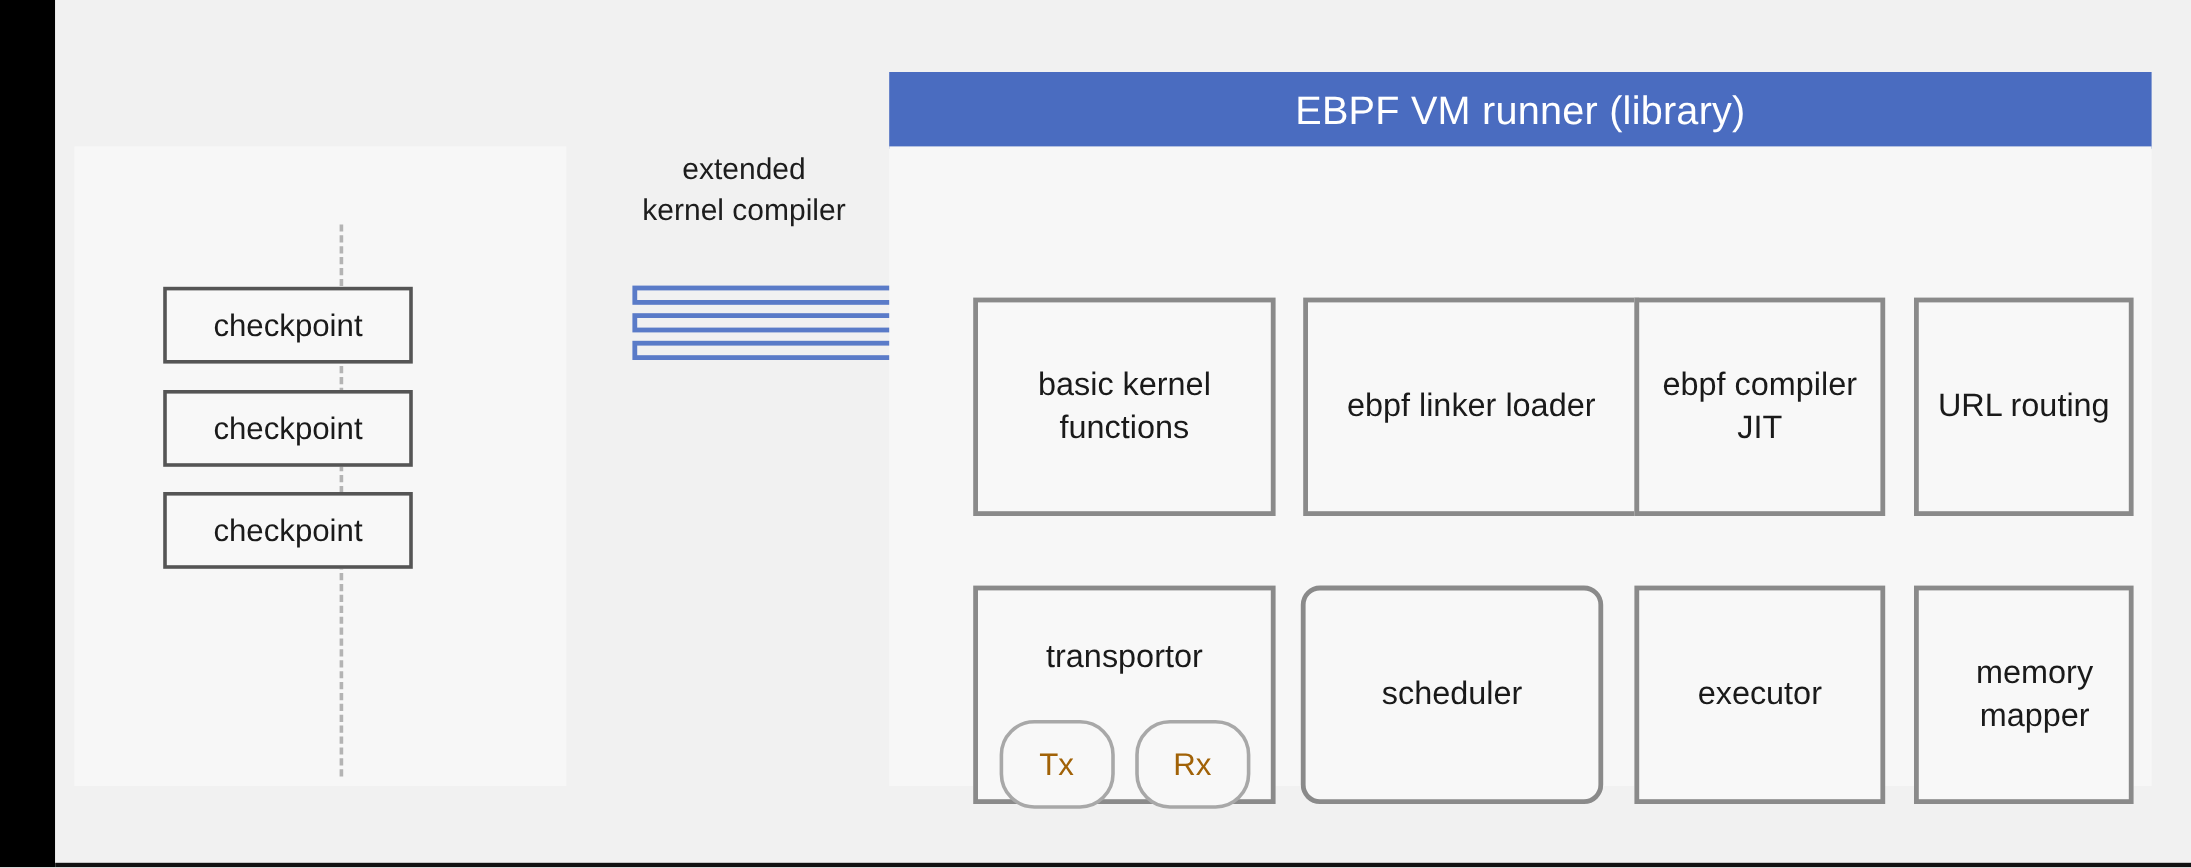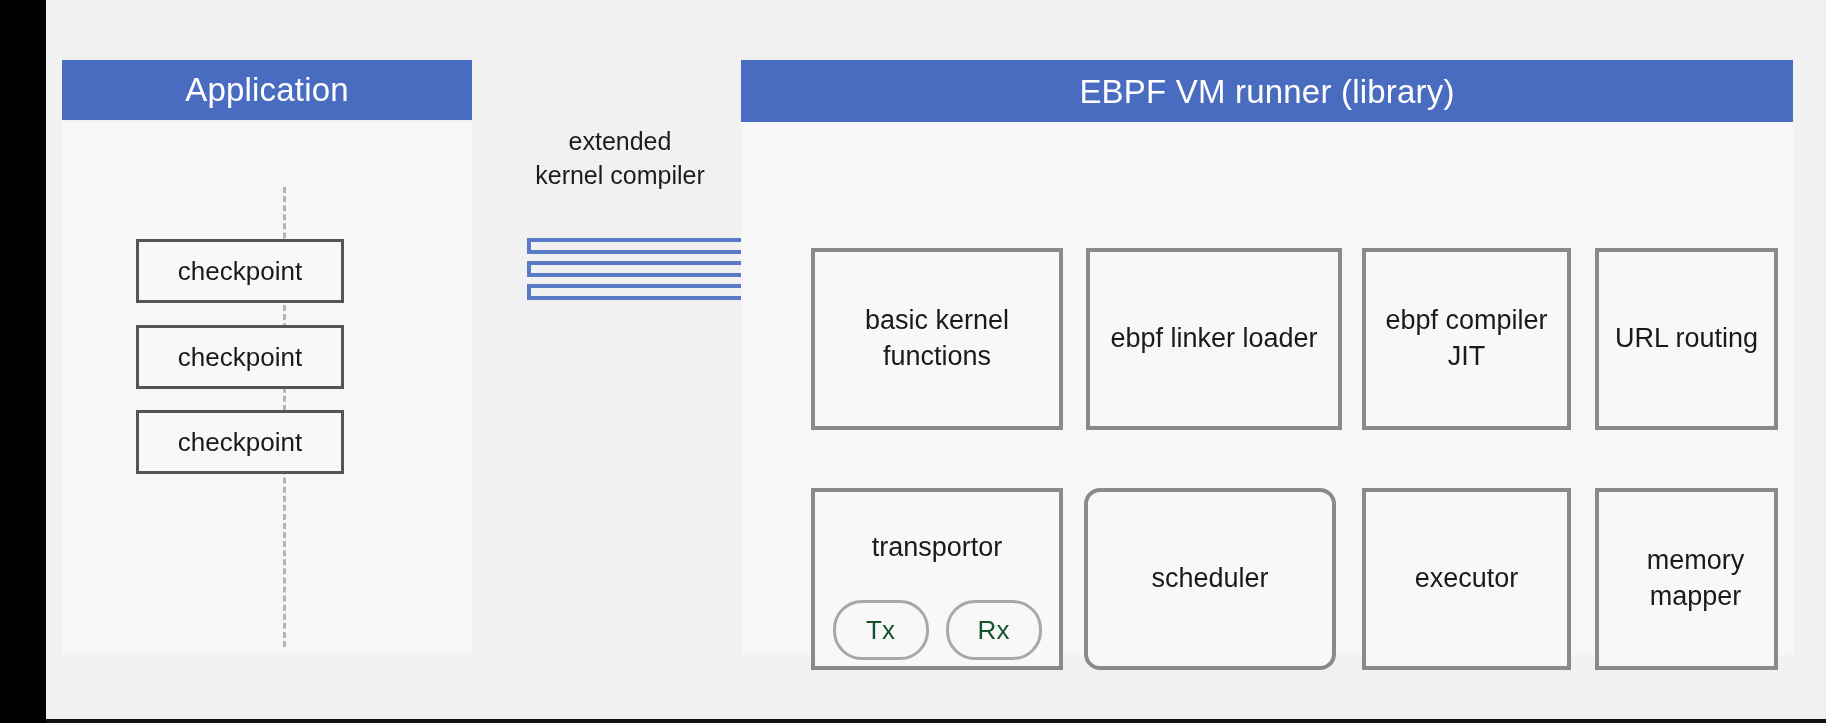--- a/index.html
+++ b/index.html
@@ -177,21 +177,21 @@
     text-align: center;
     font-size: 27px;
     line-height: 1.32;
     color: #1a1a1a;
     padding: 6px;
   }
 
   
   .r1 { top: 126px; height: 182px; }
   .m-basic    { left: 70px;  width: 252px; }
-  .m-linker   { left: 345px; width: 256px; }
+  .m-linker   { left: 345px; width: 280px; }
   .m-jit      { left: 621px; width: 209px; }
   .m-url      { left: 854px; width: 183px; }
 
   
   .r2 { top: 366px; height: 182px; }
   .m-transportor { left: 70px;  width: 252px; display:block; padding: 0; }
   .m-scheduler   { left: 343px; width: 252px; border-radius: 16px; }
   .m-executor    { left: 621px; width: 209px; }
   .m-memory      { left: 854px; width: 183px; padding-left: 24px; }
 
@@ -208,43 +208,42 @@
     position: absolute;
     left: 0;
     top: 108px;
     width: 100%;
     display: flex;
     justify-content: center;
     gap: 17px;
   }
   .pill {
     width: 96px;
-    height: 60px;
+    height: 74px;
     box-sizing: border-box;
     border: 3px solid #a8a8a8;
     border-radius: 29px;
     background: #f8f8f8;
     display: flex;
     align-items: center;
     justify-content: center;
     font-size: 26px;
-    color: #14532d;
+    color: #a16207;
   }
 </style>
 </head>
 <body>
 
 <div id="canvas">
 
   <div class="gutter"></div>
 
   <div class="slide"></div>
 
   <div class="panel" id="panel-app">
-    <div class="panel-header">Application</div>
     <div class="panel-body">
 
       <div class="lifeline"></div>
 
       <div class="checkpoint cp-1">checkpoint</div>
       <div class="checkpoint cp-2">checkpoint</div>
       <div class="checkpoint cp-3">checkpoint</div>
 
     </div>
   </div>

